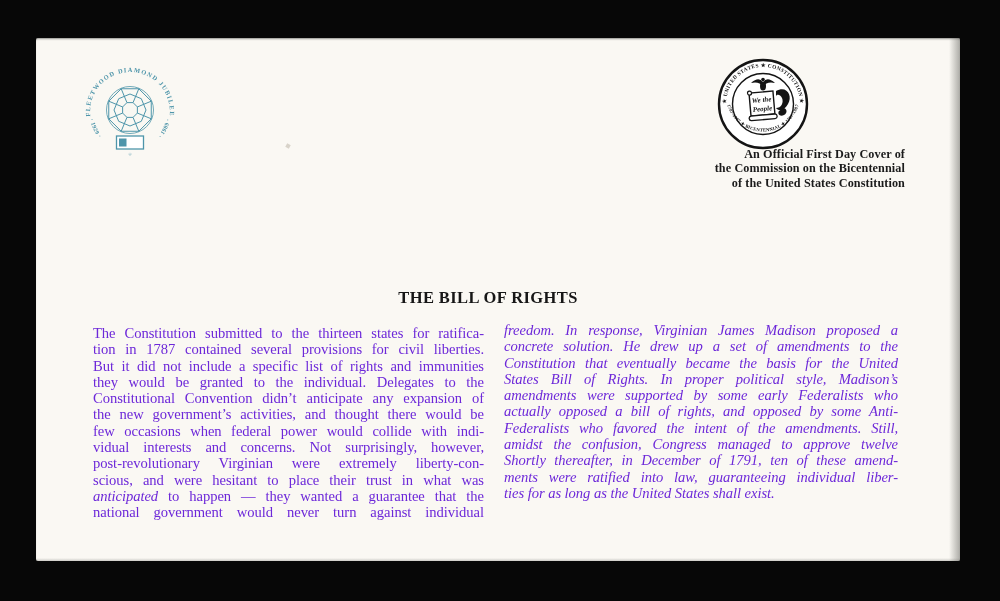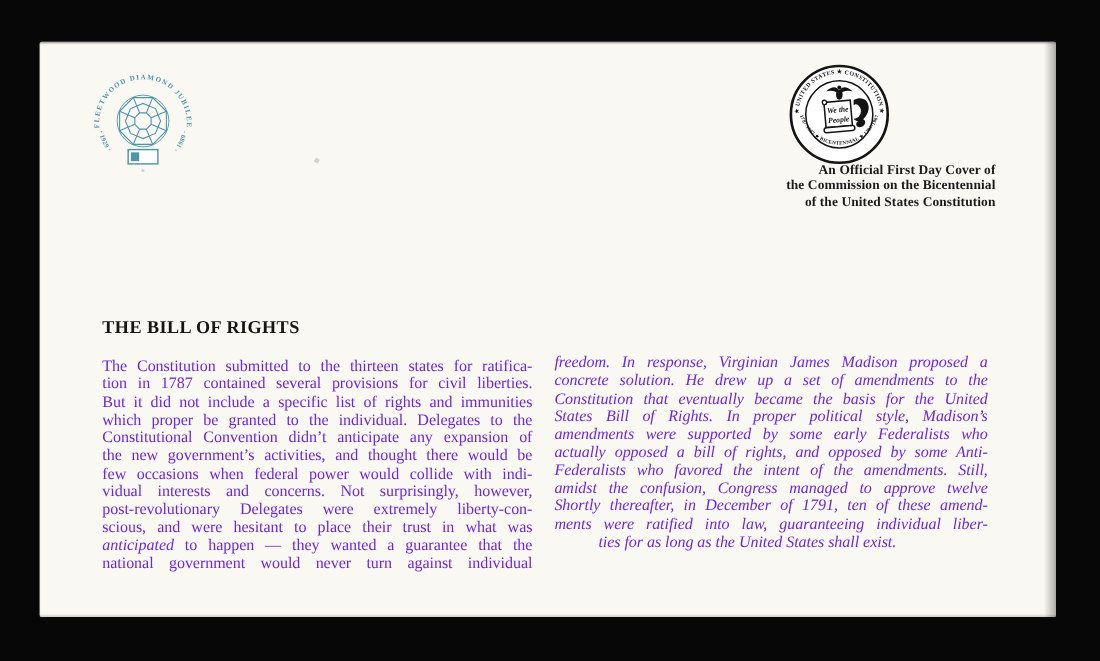--- a/index.html
+++ b/index.html
@@ -39,37 +39,37 @@
     font-weight:bold;font-size:12.2px;line-height:14.4px;
     color:#1b1b1b;
     letter-spacing:.1px;
   }
   .speck{
     position:absolute;left:250px;top:106px;width:4px;height:4px;
     background:#d8d3c9;transform:rotate(30deg);
   }
   .article-title{
     position:absolute;left:57px;top:250px;width:790px;
-    text-align:left;font-weight:bold;font-size:16.5px;
+    text-align:center;font-weight:bold;font-size:16.5px;
     letter-spacing:.4px;color:#161616;
   }
   .col{
     position:absolute;
     font-size:14.6px;line-height:16.3px;
     color:#6d28d9;
   }
   .col .line{
     text-align:justify;
     text-align-last:justify;
     white-space:normal;
     letter-spacing:-0.05px;
   }
   .col-left{left:57px;top:287px;width:391px;}
   .col-right{left:468px;top:284px;width:394px;font-style:italic;}
-  .col-right .line:last-child{text-align-last:left;margin-left:40px;}
+  .col-right .line:last-child{text-align-last:left;}
   svg text{font-family:"Liberation Serif", serif;}
 </style>
 </head>
 <body>
 
 <div class="stage">
   <div class="envelope">
 
     <svg class="logo-fleetwood" viewBox="-50 -50 100 100">
       <defs>
@@ -143,26 +143,26 @@
     </div>
 
     <div class="speck"></div>
 
     <div class="article-title">THE BILL OF RIGHTS</div>
 
     <div class="col col-left">
         <div class="line">The Constitution submitted to the thirteen states for ratifica-</div>
         <div class="line">tion in 1787 contained several provisions for civil liberties.</div>
         <div class="line">But it did not include a specific list of rights and immunities</div>
-        <div class="line">which proper be granted to the individual. Delegates to the</div>
+        <div class="line">they would be granted to the individual. Delegates to the</div>
         <div class="line">Constitutional Convention didn’t anticipate any expansion of</div>
         <div class="line">the new government’s activities, and thought there would be</div>
         <div class="line">few occasions when federal power would collide with indi-</div>
         <div class="line">vidual interests and concerns. Not surprisingly, however,</div>
-        <div class="line">post-revolutionary Delegates were extremely liberty-con-</div>
+        <div class="line">post-revolutionary Virginian were extremely liberty-con-</div>
         <div class="line">scious, and were hesitant to place their trust in what was</div>
         <div class="line"><i>anticipated</i> to happen — they wanted a guarantee that the</div>
         <div class="line">national government would never turn against individual</div>
       </div>
 
     <div class="col col-right">
         <div class="line">freedom. In response, Virginian James Madison proposed a</div>
         <div class="line">concrete solution. He drew up a set of amendments to the</div>
         <div class="line">Constitution that eventually became the basis for the United</div>
         <div class="line">States Bill of Rights. In proper political style, Madison’s</div>

